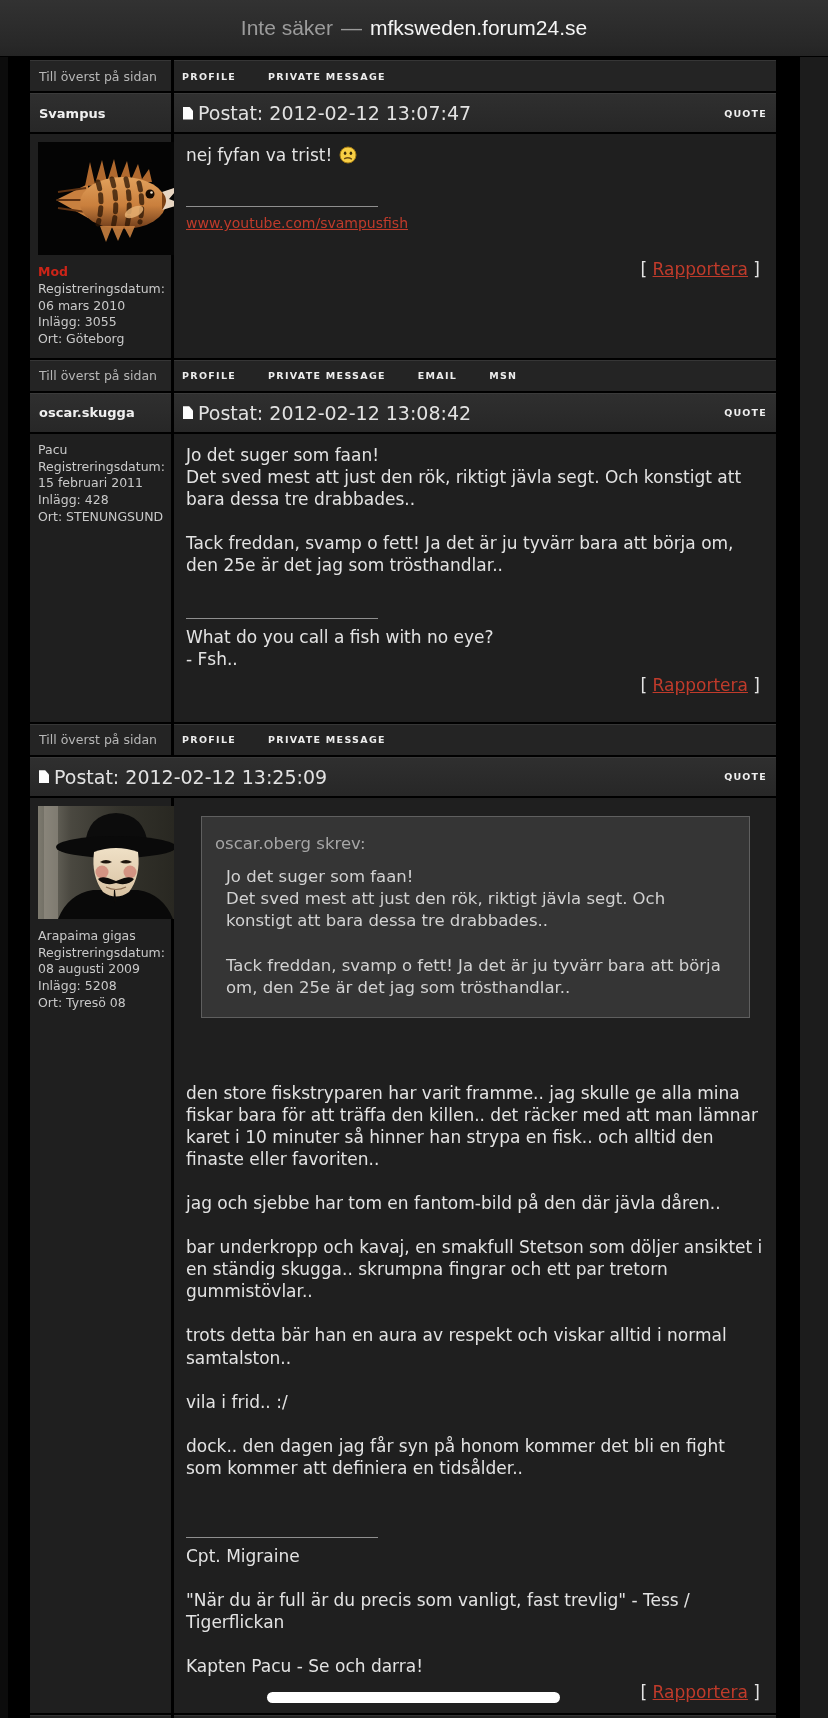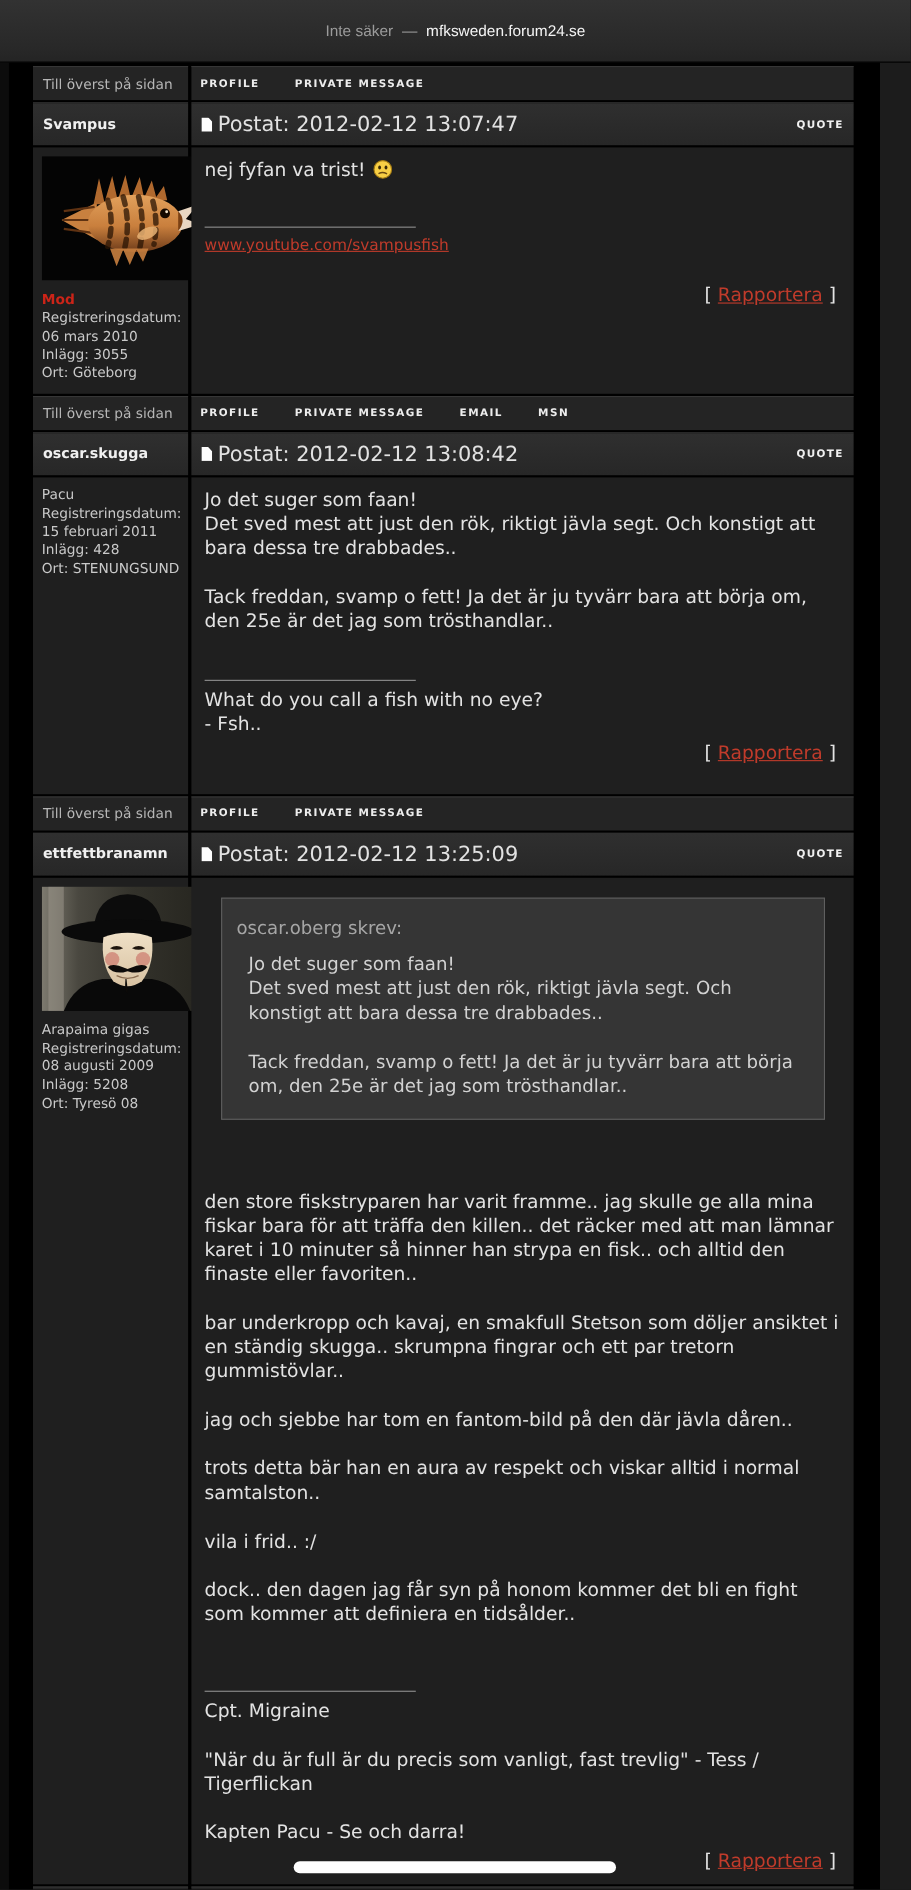--- a/index.html
+++ b/index.html
@@ -3,21 +3,21 @@
 <meta charset="utf-8">
 <style>
   * { margin:0; padding:0; box-sizing:border-box; }
   html,body { background:#1c1c1c; }
   body { width:828px; font-family:"DejaVu Sans", sans-serif; }
   .screen { position:relative; width:828px; height:1718px; overflow:hidden; background:#1c1c1c; }
 
   
   .urlbar { height:57px; width:828px; background:linear-gradient(180deg,#323232 0%,#282828 80%,#242424 100%);
             display:flex; align-items:center; justify-content:center; gap:8px;
-            font-family:"Liberation Sans", sans-serif; font-size:14px; border-bottom:1px solid #000; }
+            font-family:"Liberation Sans", sans-serif; font-size:21px; border-bottom:1px solid #000; }
   .urlbar .sec { color:#9b9b9b; }
   .urlbar .dash { color:#9b9b9b; }
   .urlbar .dom { color:#f4f4f4; }
 
   .left-strip { position:absolute; left:0; top:57px; width:8px; height:1661px; background:#0c0c0c; }
   .black-panel { position:absolute; left:8px; top:57px; width:792px; height:1661px; background:#000; overflow:hidden; }
   .ftable { margin-left:22px; width:746px; padding-top:3px; }
 
   .row { display:flex; margin-bottom:2px; }
   .cell-side { width:141px; margin-right:3px; flex:none; }
@@ -195,21 +195,20 @@
 
       <div class="row bar">
         <div class="cell-side">Till överst på sidan</div>
         <div class="cell-main">
           <span class="mini-btn">PROFILE</span>
           <span class="mini-btn">PRIVATE MESSAGE</span>
         </div>
       </div>
 
       <div class="row phead">
-        <div class="cell-side">ettfettbranamn</div>
         <div class="cell-main">
           <span class="doc-icon"></span>
           <span class="posted"><span>Postat:</span> <span>2012-02-12 13:25:09</span></span>
           <span class="quote-btn">QUOTE</span>
         </div>
       </div>
 
       <div class="row pbody">
         <div class="cell-side">
           <svg class="avatar" viewBox="0 0 150 113">
@@ -248,22 +247,22 @@
           <div class="qblock">
             <div class="qhead">oscar.oberg skrev:</div>
             <div class="qbody">
               <div>Jo det suger som faan!</div>
               <div>Det sved mest att just den rök, riktigt jävla segt. Och konstigt att bara dessa tre drabbades..</div>
               <div class="msg-para">Tack freddan, svamp o fett! Ja det är ju tyvärr bara att börja om, den 25e är det jag som trösthandlar..</div>
             </div>
           </div>
           <div class="big-gap">
             <div class="msg-para">den store fiskstryparen har varit framme.. jag skulle ge alla mina fiskar bara för att träffa den killen.. det räcker med att man lämnar karet i 10 minuter så hinner han strypa en fisk.. och alltid den finaste eller favoriten..</div>
+            <div class="msg-para">jag och sjebbe har tom en fantom-bild på den där jävla dåren..</div>
             <div class="msg-para">bar underkropp och kavaj, en smakfull Stetson som döljer ansiktet i en ständig skugga.. skrumpna fingrar och ett par tretorn gummistövlar..</div>
-            <div class="msg-para">jag och sjebbe har tom en fantom-bild på den där jävla dåren..</div>
             <div class="msg-para">trots detta bär han en aura av respekt och viskar alltid i normal samtalston..</div>
             <div class="msg-para">vila i frid.. :/</div>
             <div class="msg-para">dock.. den dagen jag får syn på honom kommer det bli en fight som kommer att definiera en tidsålder..</div>
           </div>
           <div class="sig" style="margin-top:58px;">
             <div class="sig-rule"></div>
             <div class="sig-line">Cpt. Migraine</div>
             <div class="sig-line sig-gap">"När du är full är du precis som vanligt, fast trevlig" - Tess / Tigerflickan</div>
             <div class="sig-line sig-gap">Kapten Pacu - Se och darra!</div>
           </div>

